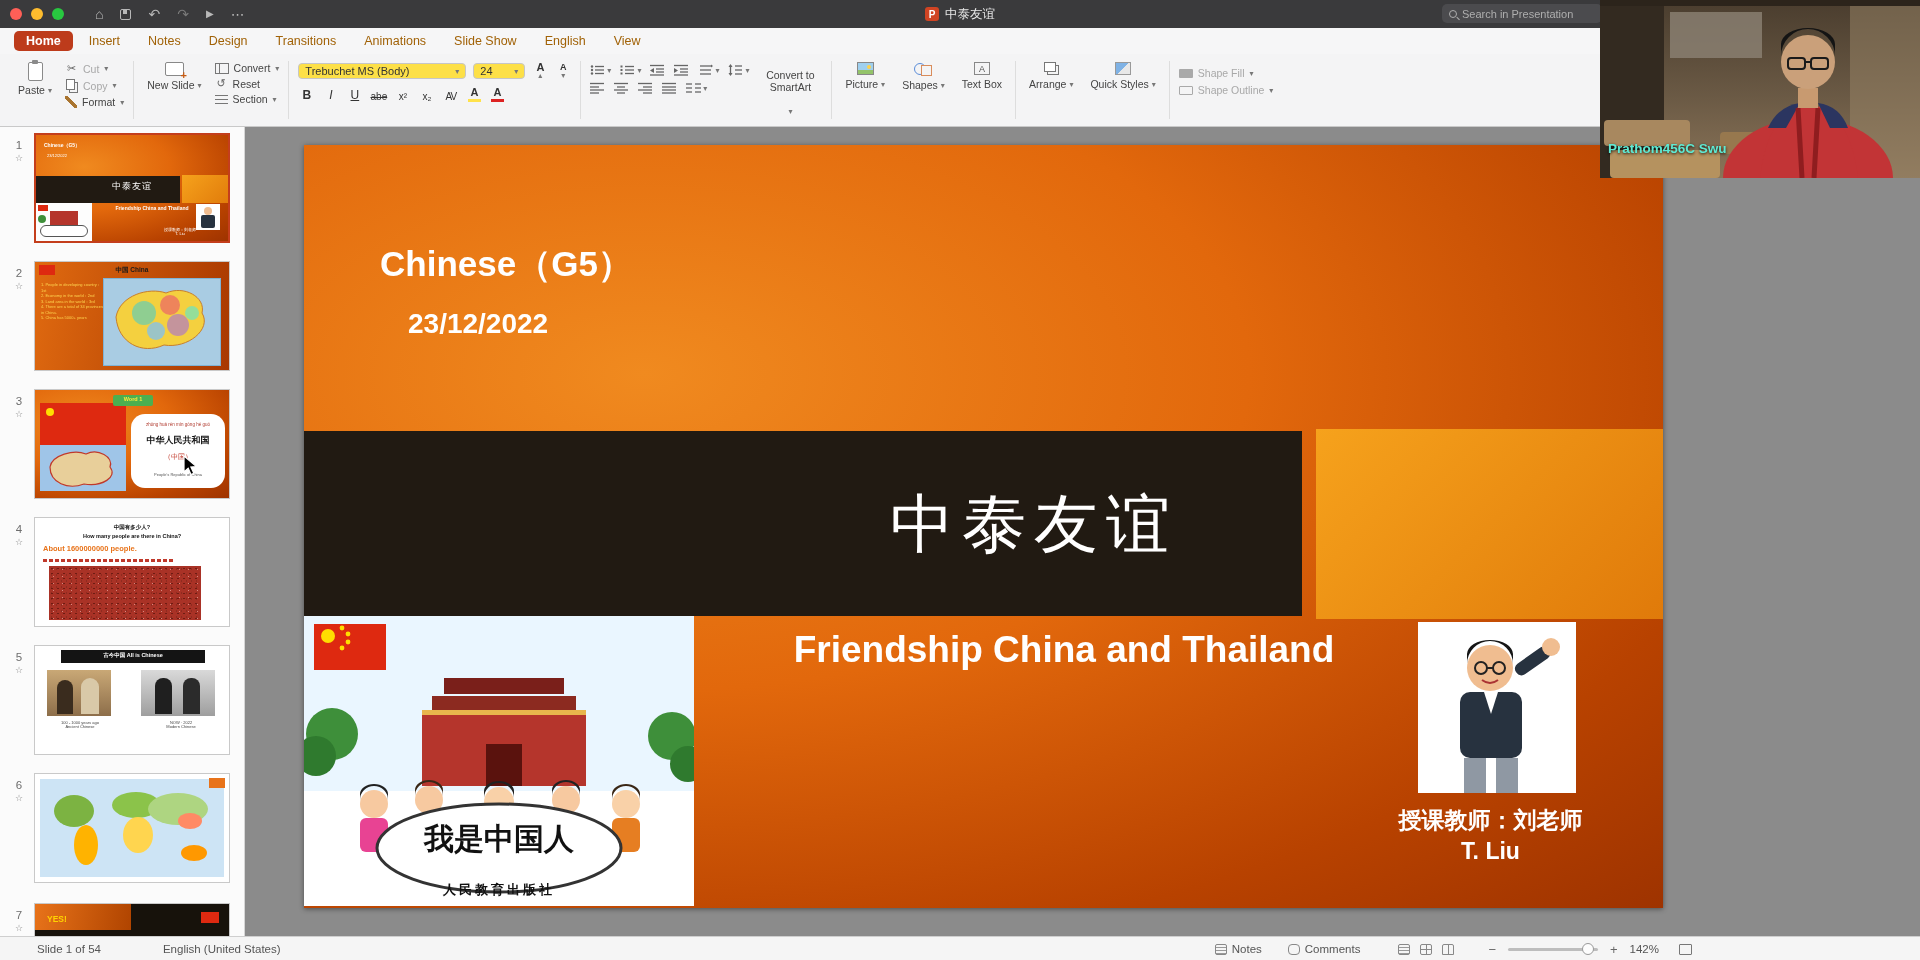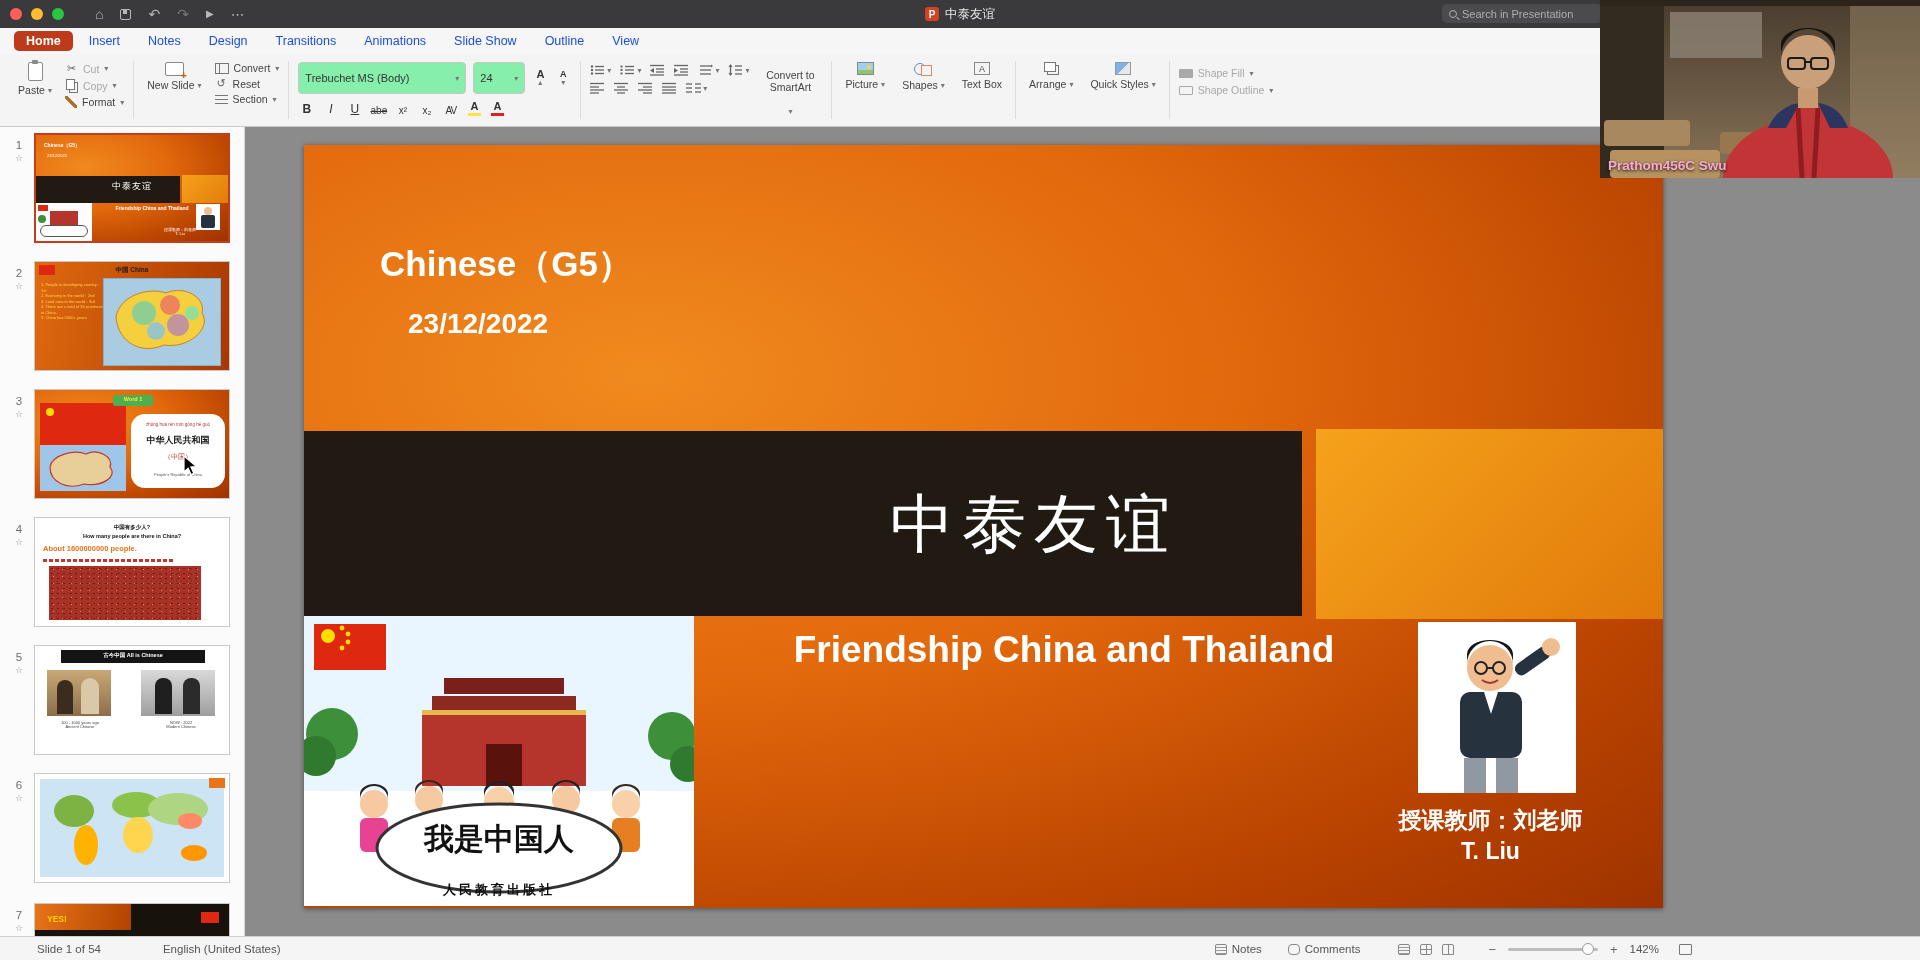--- a/index.html
+++ b/index.html
@@ -16,34 +16,34 @@
   .tb-floppy { width:11px; height:11px; border:1.5px solid #b8b8b8; border-radius:2px; position:relative; }
   .tb-floppy::after{ content:""; position:absolute; top:0; left:2px; width:4px; height:4px; background:#b8b8b8; }
   .tb-title { position:absolute; left:50%; top:0; transform:translateX(-50%); height:28px; display:flex; align-items:center; gap:6px; color:#e8e8e8; font-size:12.5px; }
   .ppt-mark { width:14px; height:14px; border-radius:3px; background:#d04423; color:#fff; font-size:10px; font-weight:bold; display:flex; align-items:center; justify-content:center; }
   .tb-search { position:absolute; right:318px; top:4px; width:160px; height:19px; background:#4b4b4e; border-radius:5px; display:flex; align-items:center; gap:5px; padding:0 7px; color:#aeaeae; font-size:11px; }
   .lens { width:8px; height:8px; border:1.3px solid #aeaeae; border-radius:50%; position:relative; flex:0 0 auto;}
   .lens::after{ content:""; position:absolute; width:4px; height:1.3px; background:#aeaeae; transform:rotate(45deg); left:6px; top:7px; }
 
   
   .tabrow { position:absolute; top:28px; left:0; width:1920px; height:26px; background:#f6f6f7; display:flex; align-items:center; gap:4px; padding-left:14px; z-index:20; }
-  .tab { font-size:12.5px; color:#1d4ed8; padding:3px 12px; border-radius:5px; cursor:default; }
+  .tab { font-size:12.5px; color:#a16207; padding:3px 12px; border-radius:5px; cursor:default; }
   .tab.active { background:#bd3b1b; color:#fff; font-weight:bold; }
 
   
   .ribbon { position:absolute; top:54px; left:0; width:1920px; height:73px; background:#f4f4f5; border-bottom:1px solid #c9c9c9; display:flex; align-items:flex-start; gap:9px; padding:5px 10px 0 14px; z-index:20; color:#444; }
   .sep { width:1px; height:58px; background:#ddd; flex:0 0 auto; margin-top:2px; }
   .bigbtn { display:flex; flex-direction:column; align-items:center; gap:3px; font-size:10.5px; padding:3px 4px; border-radius:4px; min-width:42px; }
   .bigbtn .lblrow { display:flex; align-items:center; gap:3px; white-space:nowrap; }
   .dd { font-size:8px; color:#777; }
   .stackcol { display:flex; flex-direction:column; gap:3px; padding-top:3px; }
   .smallbtn { display:flex; align-items:center; gap:5px; font-size:10.5px; white-space:nowrap; }
   .sic { font-size:11px; color:#666; width:13px; text-align:center; }
   .fontrows { display:flex; flex-direction:column; gap:5px; padding-top:3px; }
-  .combo { background:#86efac; border:1px solid #c6c6c6; border-radius:4px; height:32px; display:flex; align-items:center; justify-content:space-between; padding:0 6px; font-size:11px; color:#333; gap:6px; white-space:nowrap; }
+  .combo { background:#fde047; border:1px solid #c6c6c6; border-radius:4px; height:16px; display:flex; align-items:center; justify-content:space-between; padding:0 6px; font-size:11px; color:#333; gap:6px; white-space:nowrap; }
   .fmtrow { display:flex; align-items:center; gap:7px; }
   .fmtbtn { min-width:17px; height:18px; display:flex; align-items:flex-end; justify-content:center; font-size:12px; color:#333; padding-bottom:1px; }
   .fmtbtn.b{font-weight:bold;} .fmtbtn.i{font-style:italic;} .fmtbtn.u{text-decoration:underline;} .fmtbtn.s{text-decoration:line-through; font-size:10px;}
   .abtn { position:relative; display:flex; flex-direction:column; align-items:center; width:16px; }
   .abtn .a { font-size:11px; font-weight:bold; color:#333; line-height:11px; }
   .abtn .bar { width:13px; height:3px; margin-top:1px; }
   .ic { flex:0 0 auto; }
   .ic-clipboard { width:15px; height:19px; border:1.5px solid #8a8a8a; border-radius:2px; background:#fff; position:relative; }
   .ic-clipboard::before { content:""; position:absolute; top:-3px; left:3px; width:6px; height:4px; background:#8a8a8a; border-radius:1px; }
   .ic-copy { width:9px; height:11px; border:1px solid #777; background:#fff; box-shadow:3px 3px 0 -1px #f4f4f5, 3px 3px 0 0 #777; margin:1px 3px 3px 1px; }
@@ -97,21 +97,21 @@
   .sl-orange { position:absolute; left:1012px; top:284px; width:347px; height:190px; background:linear-gradient(135deg,#f6a21c,#e07a0a); }
   .sl-sub { position:absolute; left:370px; top:484px; width:780px; text-align:center; color:#fff; font-size:37px; font-weight:bold; }
   .sl-illus { position:absolute; left:0; top:471px; width:390px; height:290px; background:#fff; overflow:hidden; }
   .sl-bubbletext { position:absolute; left:75px; top:203px; width:240px; text-align:center; font-size:30px; font-weight:bold; color:#111; font-family:"DejaVu Serif",serif; }
   .sl-pub { position:absolute; left:0; bottom:7px; width:100%; text-align:center; font-size:13px; font-weight:bold; letter-spacing:3px; color:#111; font-family:"DejaVu Serif",serif; }
   .sl-teacherimg { position:absolute; left:1114px; top:477px; width:158px; height:171px; background:#fff; }
   .sl-teachertxt { position:absolute; left:1014px; top:660px; width:345px; text-align:center; color:#fff; font-size:23px; line-height:31px; font-weight:bold; }
 
   
   .webcam { position:absolute; top:0; right:0; width:320px; height:178px; z-index:40; overflow:hidden; background:#554433; }
-  .cam-label { position:absolute; left:8px; bottom:5px; color:#f9a8d4; font-size:13.5px; font-weight:bold; text-shadow:0 1px 3px rgba(0,0,0,.9); }
+  .cam-label { position:absolute; left:8px; bottom:22px; color:#5eead4; font-size:13.5px; font-weight:bold; text-shadow:0 1px 3px rgba(0,0,0,.9); }
 
   
   .statusbar { position:absolute; bottom:0; left:0; width:1920px; height:24px; background:#f5f5f5; border-top:1px solid #cfcfcf; z-index:25; font-size:11.5px; color:#555; }
   .sb-left { position:absolute; left:37px; top:0; height:24px; display:flex; align-items:center; gap:62px; }
   .sb-right { position:absolute; right:228px; top:0; height:24px; display:flex; align-items:center; gap:12px; }
   .sb-ic { width:12px; height:11px; border:1.2px solid #888; border-radius:2px; position:relative; }
   .sb-ic.lines { background:repeating-linear-gradient(to bottom, transparent 0 2px, #999 2px 3px); }
   .sb-ic.grid { background:linear-gradient(#888,#888) 50% 0/1px 100% no-repeat, linear-gradient(#888,#888) 0 50%/100% 1px no-repeat; }
   .sb-ic.book { border-radius:2px 2px 0 0; background:linear-gradient(#888,#888) 50% 0/1px 100% no-repeat; }
   .sb-item { display:flex; align-items:flex-end; gap:5px; }
@@ -152,21 +152,21 @@
   </div>
 
   <div class="tabrow">
     <div class="tab active">Home</div>
     <div class="tab">Insert</div>
     <div class="tab">Notes</div>
     <div class="tab">Design</div>
     <div class="tab">Transitions</div>
     <div class="tab">Animations</div>
     <div class="tab">Slide Show</div>
-    <div class="tab">Outline</div>
+    <div class="tab">English</div>
     <div class="tab">View</div>
   </div>
 
   <div class="ribbon">
     <div class="bigbtn">
       <span class="ic ic-clipboard"></span>
       <span class="lblrow">
           <span>Paste</span>
           <span class="dd">▾</span>
         </span>

